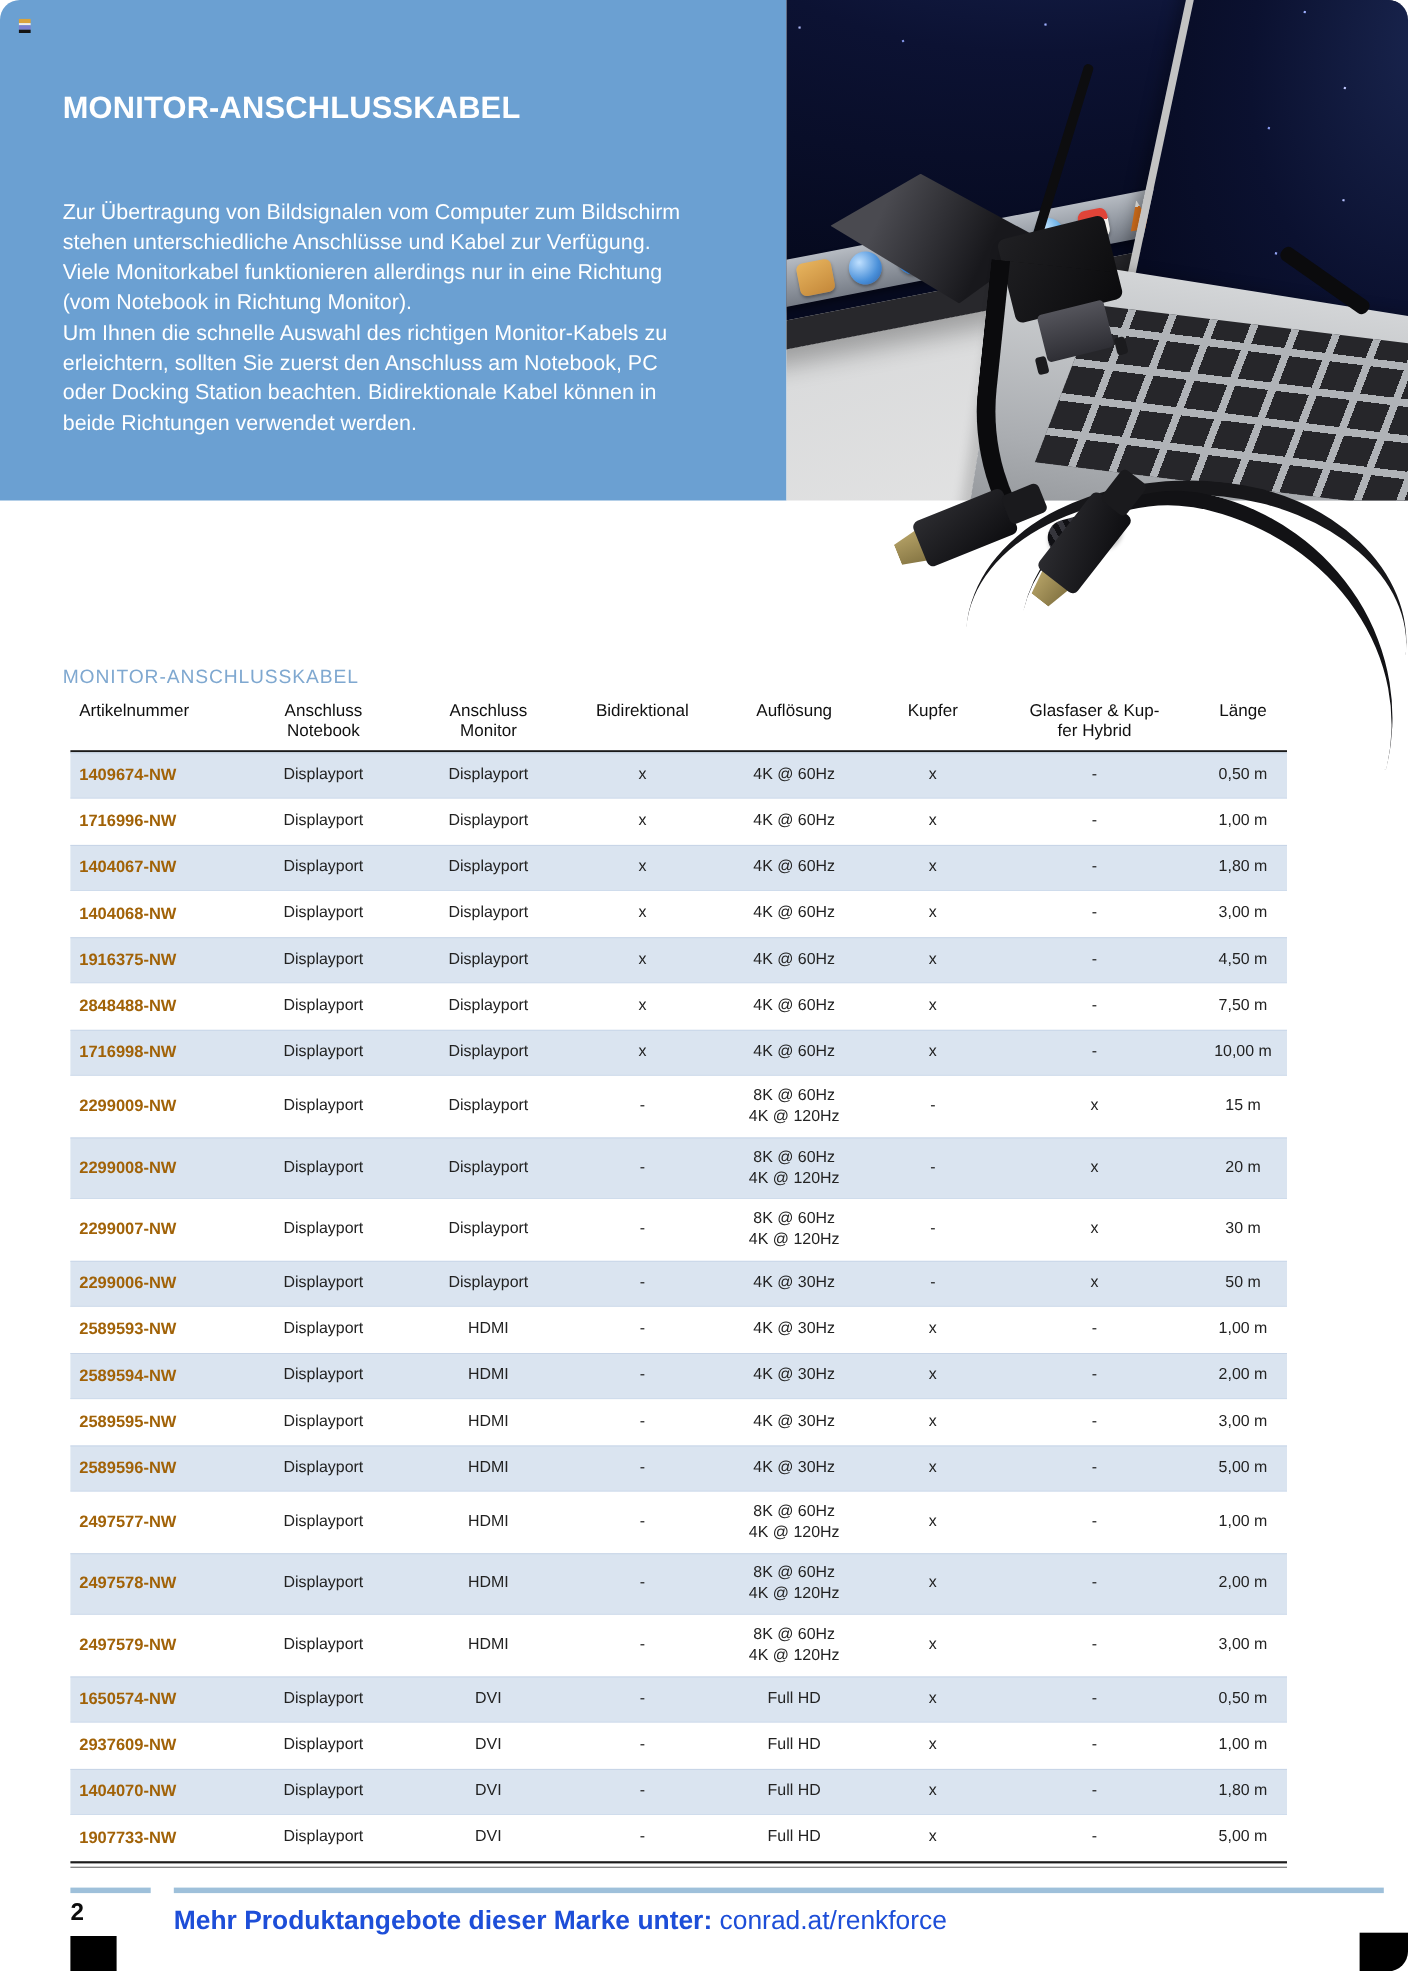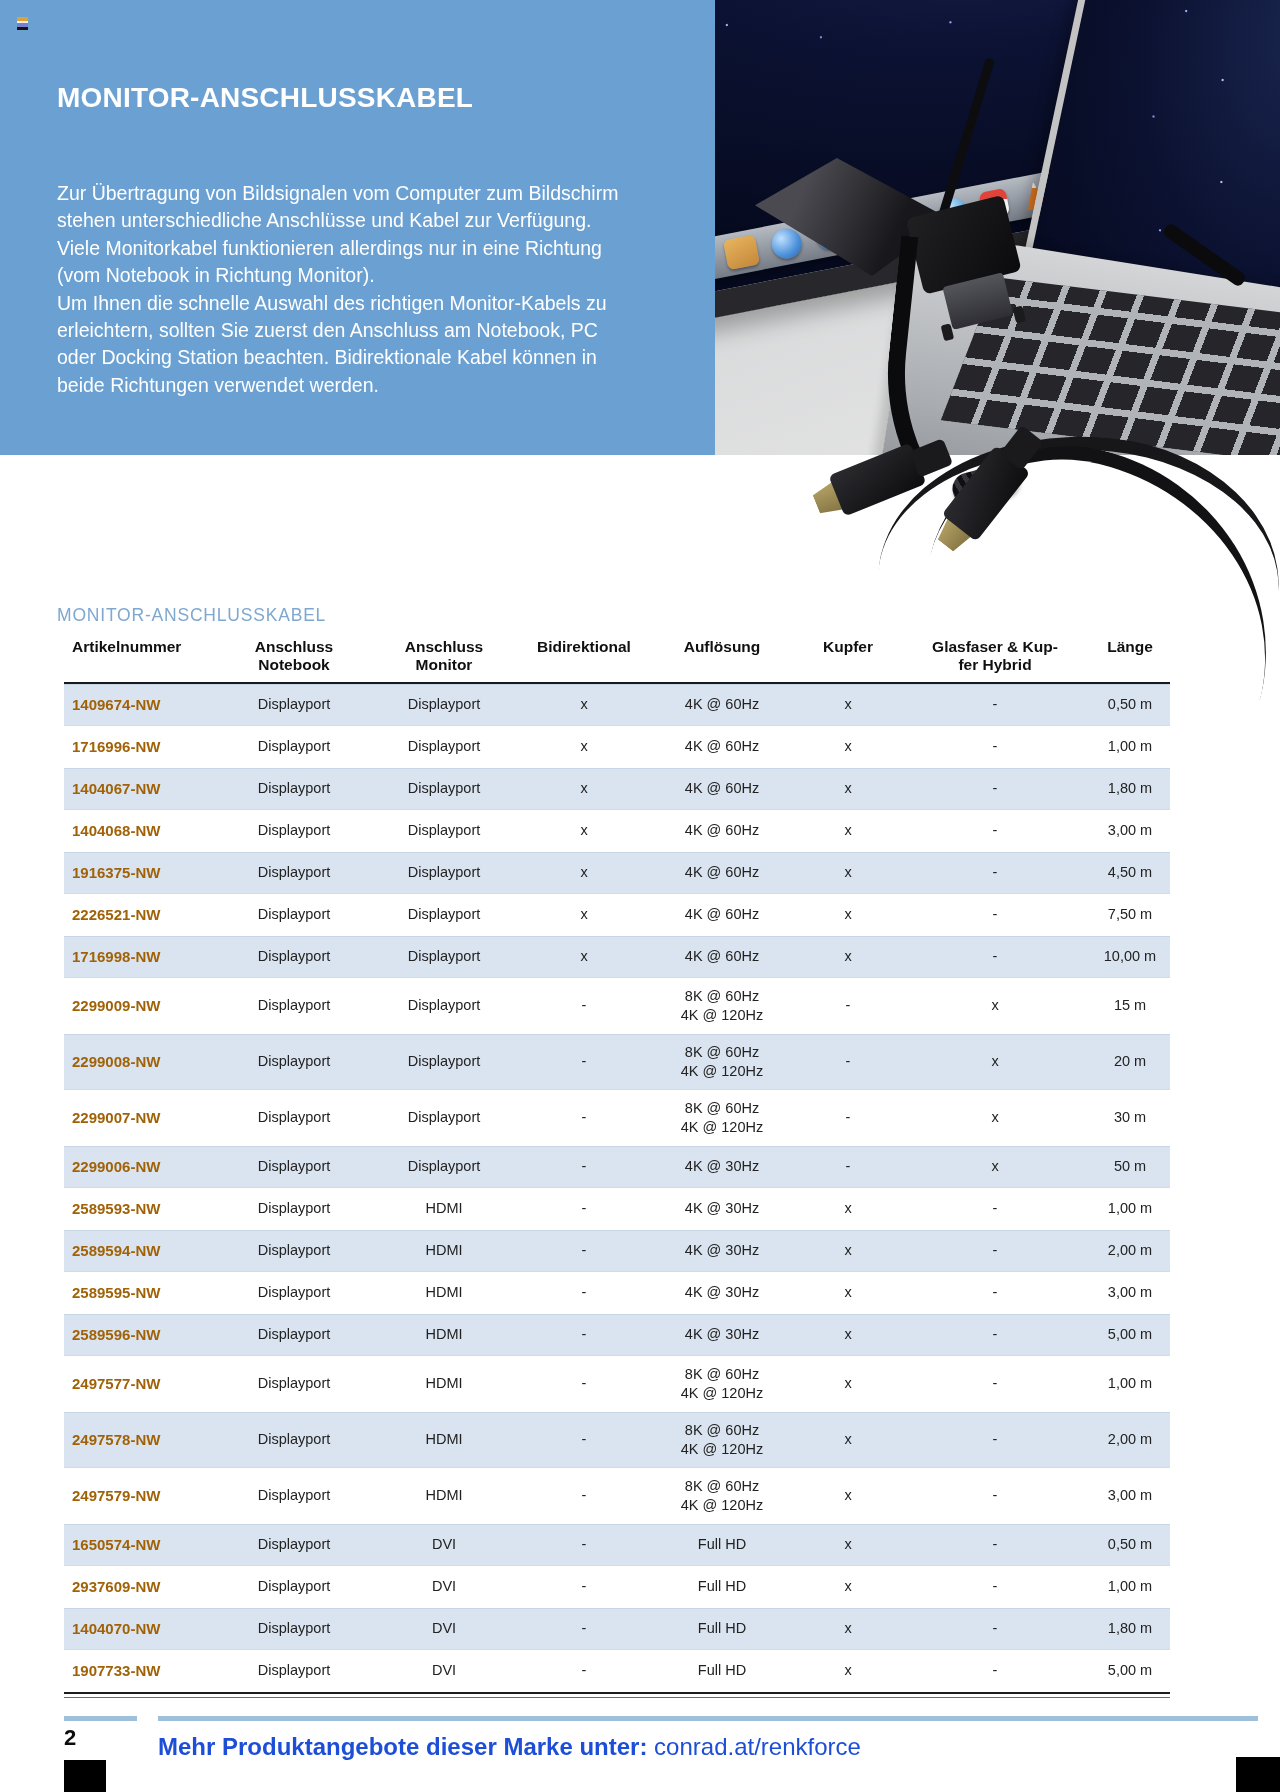--- a/index.html
+++ b/index.html
@@ -1,17 +1,17 @@
 <!DOCTYPE html>
 <html style="--accent-blue: #6BA0D2; --section-label: #7FA8D0; --row-shade: #DAE4F0; --footer-line: #9EC0DA;"><head>
 <meta charset="utf-8">
 <style>
   html,body{margin:0;padding:0;background:#ffffff;}
   .page{position:relative;width:1280px;height:1792px;background:#fff;overflow:hidden;
-        font-family:"Liberation Sans",sans-serif;}
+        font-family:"Liberation Sans",sans-serif;border-radius:18px;}
 
   
   .brand-mark{position:absolute;left:17px;top:17px;width:11px;height:13px;z-index:6;
               display:flex;flex-direction:column;overflow:hidden;}
   .brand-mark .s1{height:4px;background:#D9A33C;}
   .brand-mark .s2{height:2px;background:#F2EFE6;}
   .brand-mark .s3{height:4px;background:#7B7FD0;}
   .brand-mark .s4{height:3px;background:#141414;}
 
   
@@ -89,21 +89,21 @@
   .pp-plug .boot{position:absolute;left:106px;top:8px;width:36px;height:28px;background:#1a1a1d;border-radius:5px;}
   .pp-plug1{left:108px;top:32px;transform:rotate(-22deg);}
   .pp-plug2{left:228px;top:80px;transform:rotate(-52deg);transform-origin:left top;}
 
   
   .section-label{position:absolute;left:57px;top:605px;font-size:17.5px;letter-spacing:.8px;
                  color:var(--section-label,#7FA8D0);}
   .ptable{position:absolute;left:64px;top:638px;width:1106px;}
   .t-head{display:grid;grid-template-columns:156px 148px 152px 128px 148px 104px 190px 80px;
           align-items:start;border-bottom:2px solid #1a1a1a;padding-bottom:7px;}
-  .th{font-weight:bold;font-size:15.5px;color:#101010;text-align:center;white-space:pre-line;line-height:1.18;}
+  .th{font-weight:normal;font-size:15.5px;color:#101010;text-align:center;white-space:pre-line;line-height:1.18;}
   .th.first{text-align:left;padding-left:8px;}
   .t-row{display:grid;grid-template-columns:156px 148px 152px 128px 148px 104px 190px 80px;
          align-items:center;min-height:42px;}
   .t-row.tall{min-height:56px;}
   .t-row.shaded{background:var(--row-shade,#DAE4F0);box-shadow:inset 0 1px 0 #c8d5e7, inset 0 -1px 0 #cfdcec;}
   .td{font-size:14.5px;color:#222;text-align:center;white-space:pre-line;line-height:1.3;}
   .td.artikel{text-align:left;padding-left:8px;font-weight:bold;font-size:15px;color:#a16207;}
   .t-bottom{height:3px;border-top:2px solid #1d1d1d;border-bottom:1px solid #6a6a6a;}
 
   
@@ -257,21 +257,21 @@
       <div class="td">Displayport</div>
       <div class="td">Displayport</div>
       <div class="td">x</div>
       <div class="td">4K @ 60Hz</div>
       <div class="td">x</div>
       <div class="td">-</div>
       <div class="td">4,50 m</div>
     </div>
 
     <div class="t-row">
-      <div class="td artikel">2226521-NW</div>
+      <div class="td artikel">2848488-NW</div>
       <div class="td">Displayport</div>
       <div class="td">Displayport</div>
       <div class="td">x</div>
       <div class="td">4K @ 60Hz</div>
       <div class="td">x</div>
       <div class="td">-</div>
       <div class="td">7,50 m</div>
     </div>
 
     <div class="t-row shaded">

